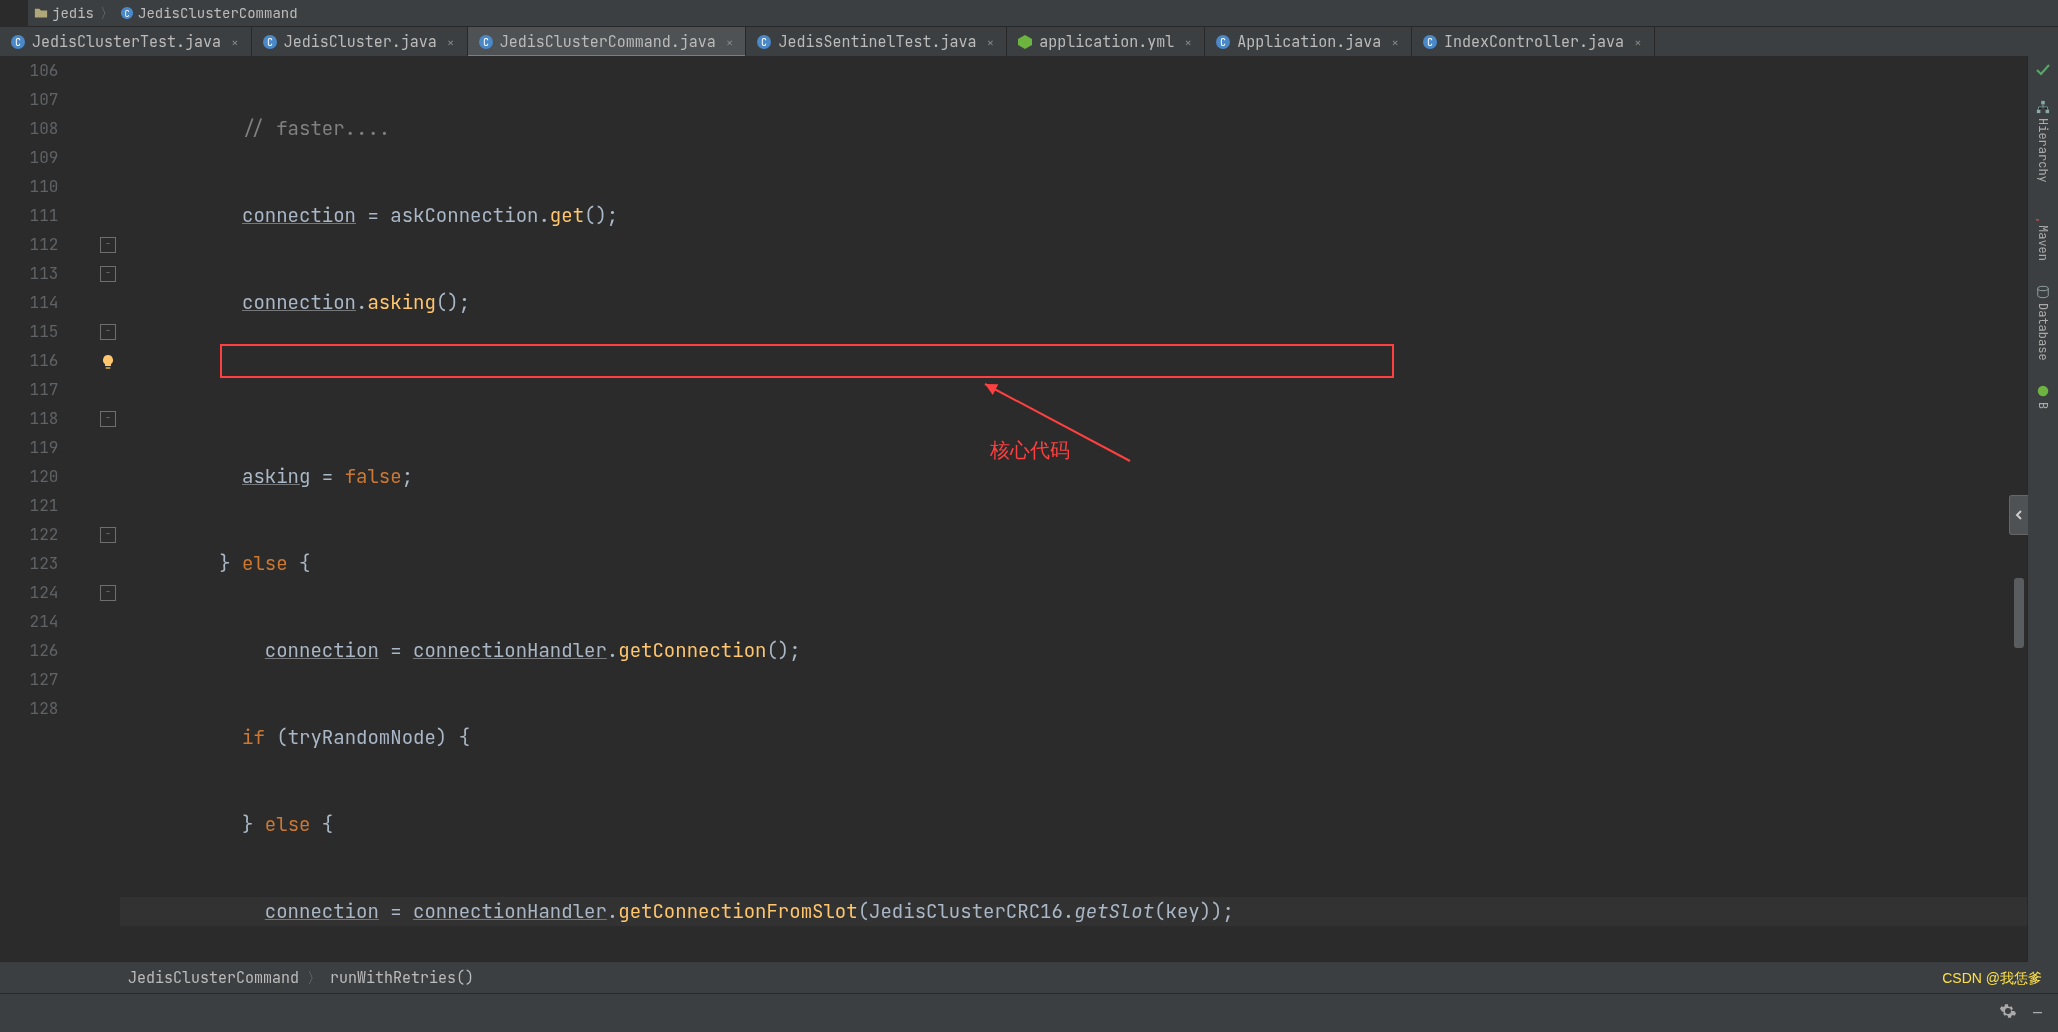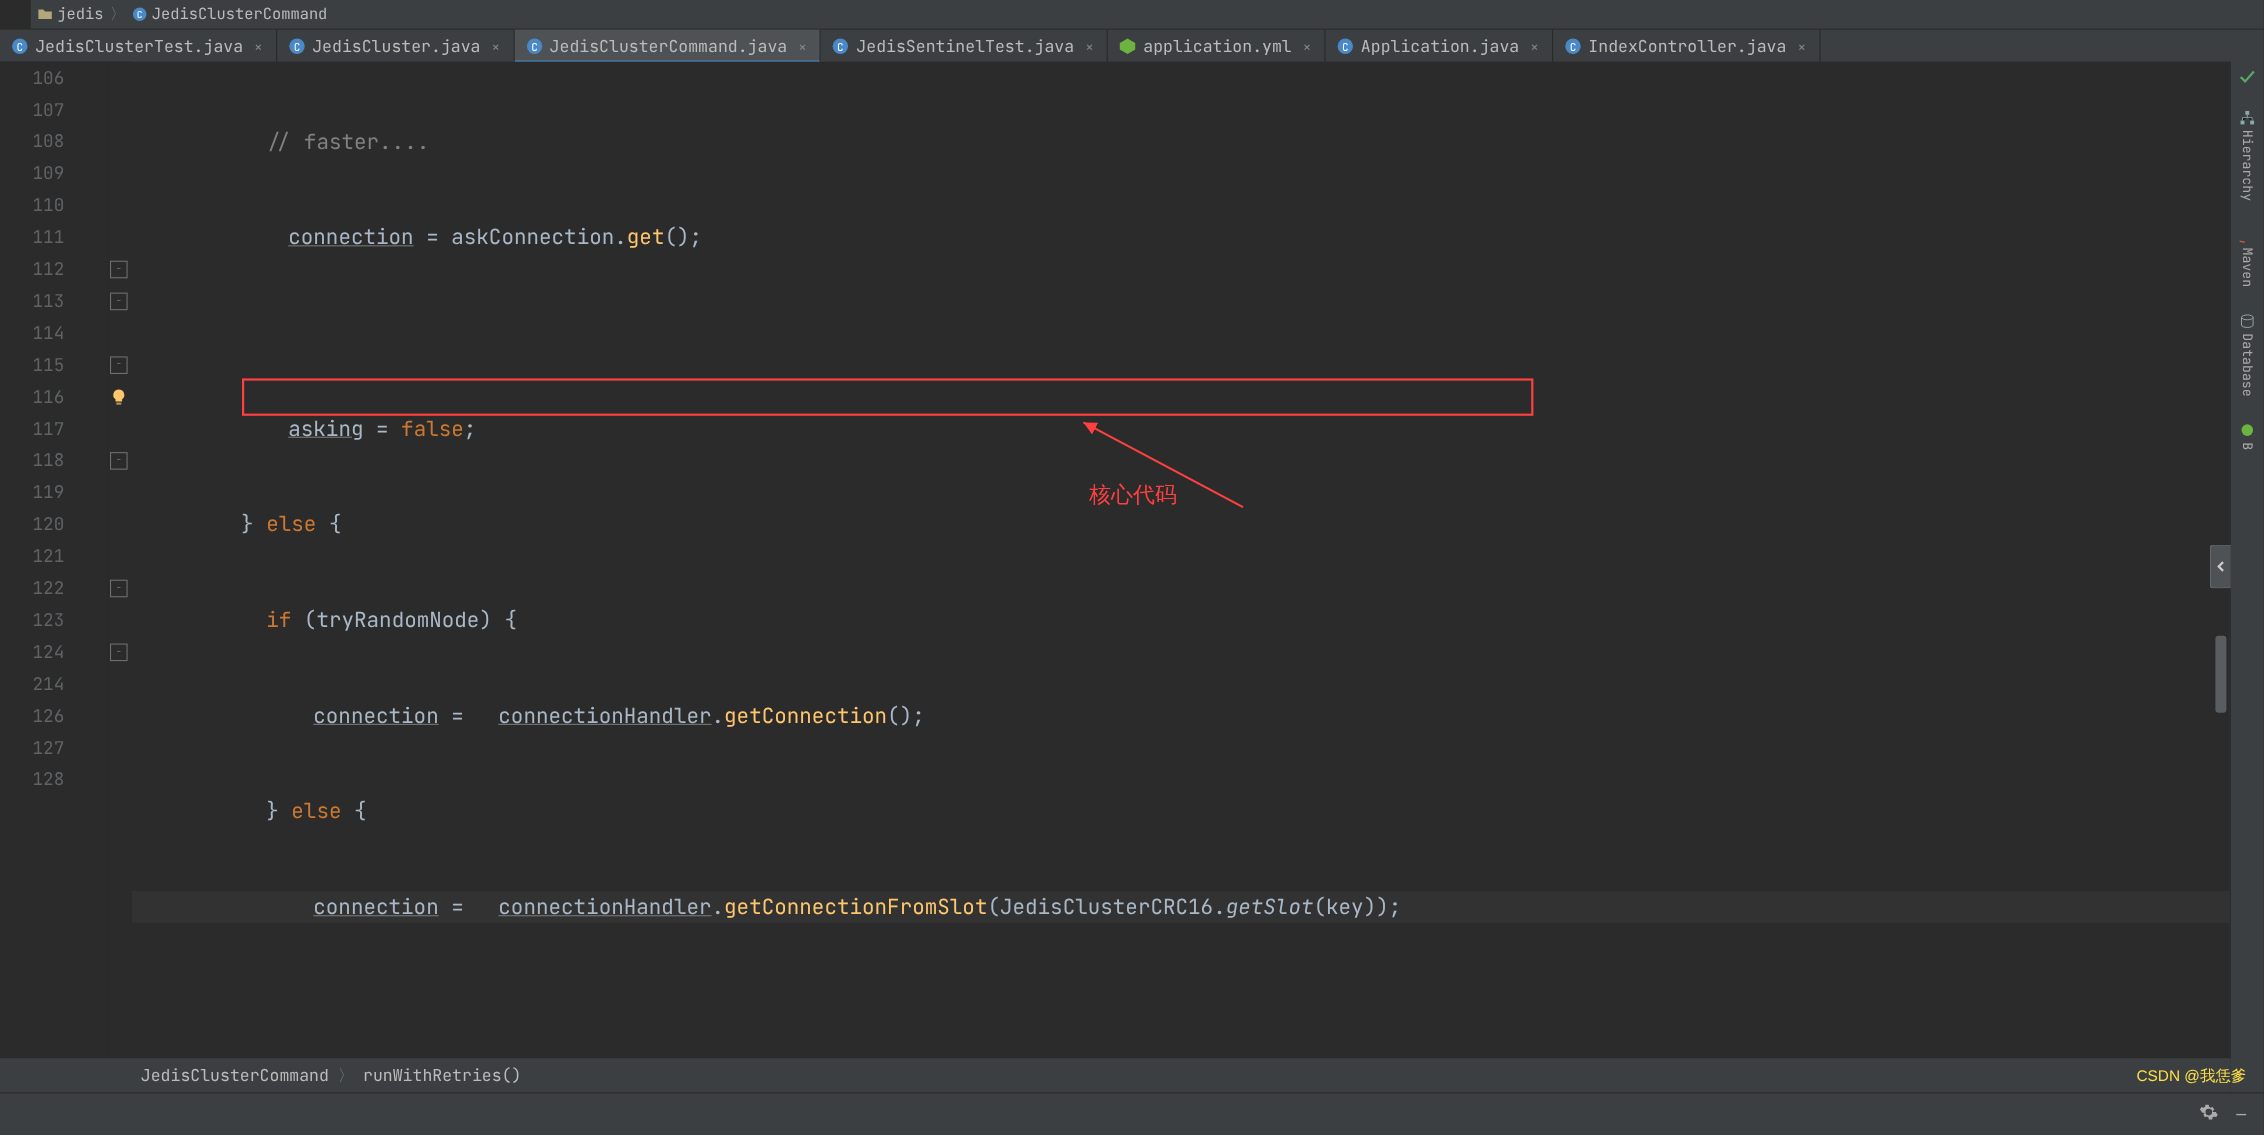--- a/index.html
+++ b/index.html
@@ -130,21 +130,21 @@
     position:relative;
   }
   .code .row {
     height:29px;
     padding-left:8px;
   }
   .row.current { background: var(--bg-current-line); }
 
   .kw { color: var(--keyword); }
   .cm { color: var(--comment); }
-  .fd { color: var(--text); text-decoration:underline; text-decoration-color:#777;margin-left:20px; }
+  .fd { color: var(--text); text-decoration:underline; text-decoration-color:#777; }
   .mthd { color: var(--method); }
   .stat { font-style:italic; color: var(--text); }
 
   
   .hlbox {
     position:absolute;
     border:2px solid var(--red);
     pointer-events:none;
   }
   .annotation {
@@ -365,25 +365,26 @@
       <div class="fold" style="top: 471px;">-</div>
       <div class="fold" style="top: 529px;">-</div>
       <div class="bulb" style="top: 296px;"><svg viewBox="0 0 16 16" width="16" height="16">
           <path fill="#ffc66d" d="M8 1a5 5 0 00-3 9v2h6v-2a5 5 0 00-3-9z"></path>
           <rect x="5.5" y="13" width="5" height="2" rx="1" fill="#b0904a"></rect>
         </svg></div>
     </div>
   <div class="code" id="code">
     <div class="row">          <span class="cm">// faster....</span></div>
     <div class="row">          <span class="fd">connection</span><span> = askConnection.</span><span class="mthd">get</span><span>();</span></div>
+    <div class="row">          <span class="fd">connection</span><span>.</span><span class="mthd">asking</span><span>();</span></div>
     <div class="row"> </div>
     <div class="row">          <span class="fd">asking</span><span> = </span><span class="kw">false</span><span>;</span></div>
     <div class="row">        <span>} </span><span class="kw">else</span><span> {</span></div>
+    <div class="row">            <span class="fd">connection</span><span> = </span><span class="fd">connectionHandler</span><span>.</span><span class="mthd">getConnection</span><span>();</span></div>
     <div class="row">          <span class="kw">if</span><span> (tryRandomNode) {</span></div>
-    <div class="row">            <span class="fd">connection</span><span> = </span><span class="fd">connectionHandler</span><span>.</span><span class="mthd">getConnection</span><span>();</span></div>
     <div class="row">          <span>} </span><span class="kw">else</span><span> {</span></div>
     <div class="row current">            <span class="fd">connection</span><span> = </span><span class="fd">connectionHandler</span><span>.</span><span class="mthd">getConnectionFromSlot</span><span>(JedisClusterCRC16.</span><span class="stat">getSlot</span><span>(key));</span></div>
     
     
     
     
     
     
     
     

